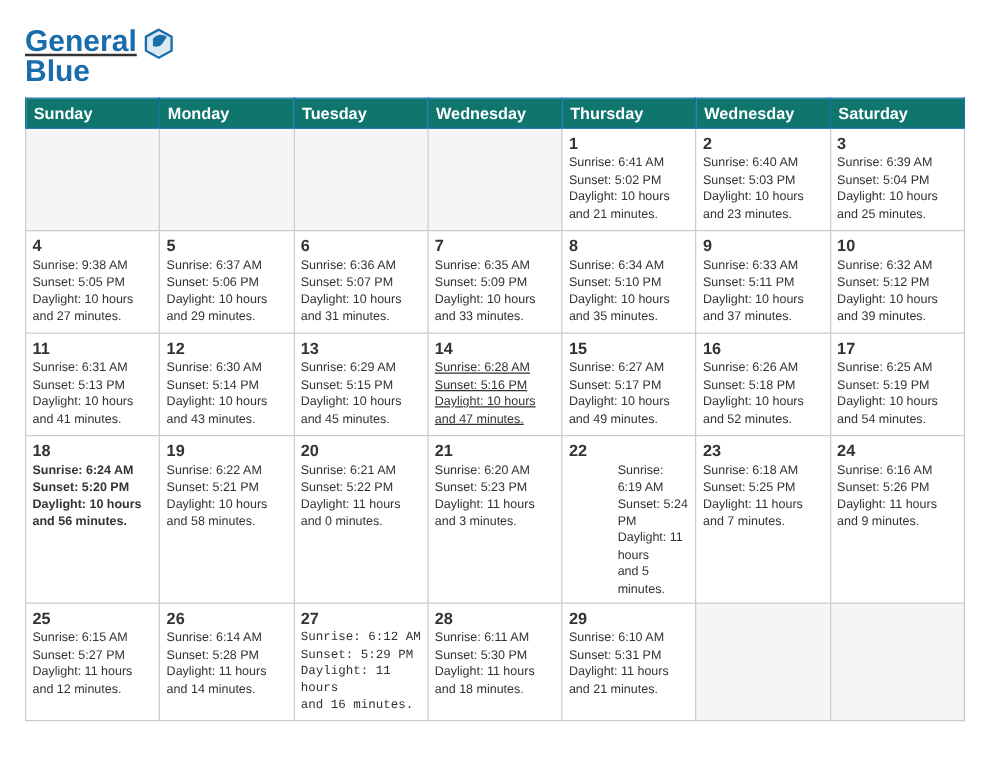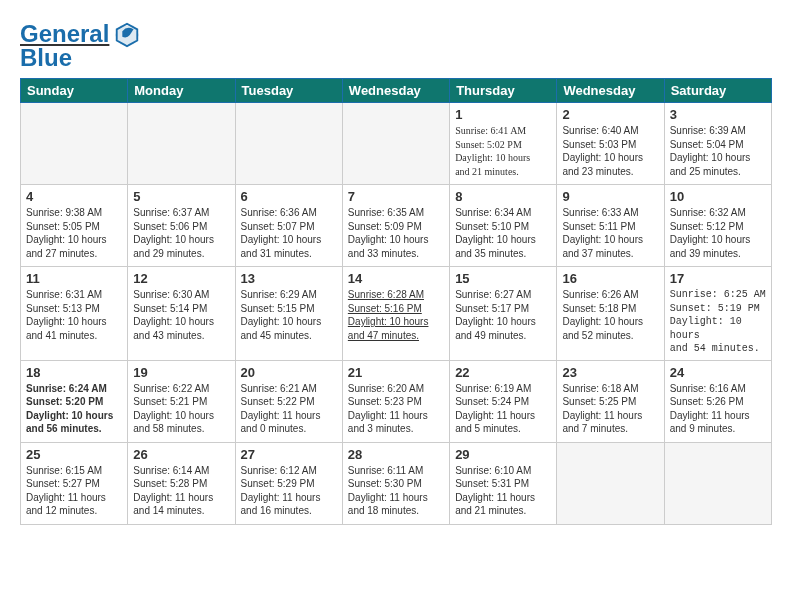--- a/index.html
+++ b/index.html
@@ -130,21 +130,21 @@
         </tr>
     </thead>
     <tbody id="calendar-body">
     <tr>
           <td class="empty"></td>
           <td class="empty"></td>
           <td class="empty"></td>
           <td class="empty"></td>
           <td>
             <span class="day-num">1</span>
-            <div class="day-info" style="white-space: pre-line; font-family: Liberation Serif, serif;">Sunrise: 6:41 AM
+            <div class="day-info" style="white-space: pre-line;">Sunrise: 6:41 AM
 Sunset: 5:02 PM
 Daylight: 10 hours
 and 21 minutes.</div>
           </td>
           <td>
             <span class="day-num">2</span>
             <div class="day-info" style="white-space: pre-line;">Sunrise: 6:40 AM
 Sunset: 5:03 PM
 Daylight: 10 hours
 and 23 minutes.</div>
@@ -246,21 +246,21 @@
           </td>
           <td>
             <span class="day-num">16</span>
             <div class="day-info" style="white-space: pre-line;">Sunrise: 6:26 AM
 Sunset: 5:18 PM
 Daylight: 10 hours
 and 52 minutes.</div>
           </td>
           <td>
             <span class="day-num">17</span>
-            <div class="day-info" style="white-space: pre-line; font-family: Liberation Mono, monospace;">Sunrise: 6:25 AM
+            <div class="day-info" style="white-space: pre-line;">Sunrise: 6:25 AM
 Sunset: 5:19 PM
 Daylight: 10 hours
 and 54 minutes.</div>
           </td>
         </tr>
         <tr>
           <td>
             <span class="day-num">18</span>
             <div class="day-info" style="white-space: pre-line; font-weight: bold;">Sunrise: 6:24 AM
 Sunset: 5:20 PM
@@ -283,21 +283,21 @@
           </td>
           <td>
             <span class="day-num">21</span>
             <div class="day-info" style="white-space: pre-line;">Sunrise: 6:20 AM
 Sunset: 5:23 PM
 Daylight: 11 hours
 and 3 minutes.</div>
           </td>
           <td>
             <span class="day-num">22</span>
-            <div class="day-info" style="white-space: pre-line;">Sunrise: 6:19 AM
+            <div class="day-info" style="white-space: pre-line; margin-left: 39px;">Sunrise: 6:19 AM
 Sunset: 5:24 PM
 Daylight: 11 hours
 and 5 minutes.</div>
           </td>
           <td>
             <span class="day-num">23</span>
             <div class="day-info" style="white-space: pre-line;">Sunrise: 6:18 AM
 Sunset: 5:25 PM
 Daylight: 11 hours
 and 7 minutes.</div>
@@ -320,21 +320,21 @@
           </td>
           <td>
             <span class="day-num">26</span>
             <div class="day-info" style="white-space: pre-line;">Sunrise: 6:14 AM
 Sunset: 5:28 PM
 Daylight: 11 hours
 and 14 minutes.</div>
           </td>
           <td>
             <span class="day-num">27</span>
-            <div class="day-info" style="white-space: pre-line;">Sunrise: 6:12 AM
+            <div class="day-info" style="white-space: pre-line; font-family: Liberation Mono, monospace;">Sunrise: 6:12 AM
 Sunset: 5:29 PM
 Daylight: 11 hours
 and 16 minutes.</div>
           </td>
           <td>
             <span class="day-num">28</span>
             <div class="day-info" style="white-space: pre-line;">Sunrise: 6:11 AM
 Sunset: 5:30 PM
 Daylight: 11 hours
 and 18 minutes.</div>

